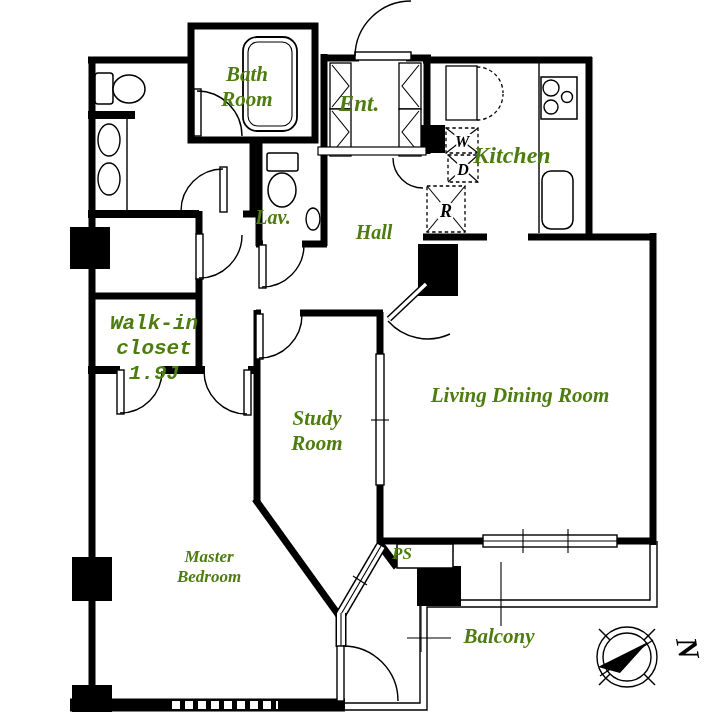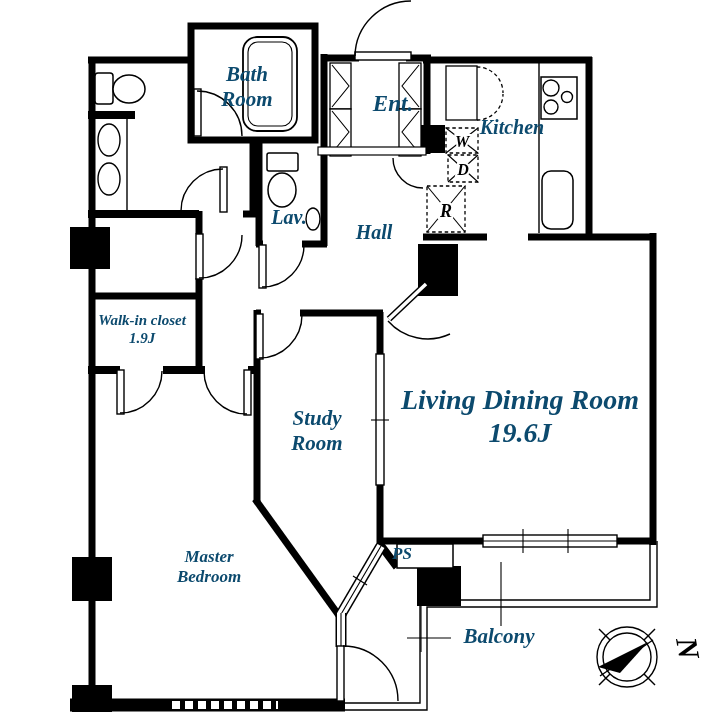--- a/index.html
+++ b/index.html
@@ -1,20 +1,20 @@
 <!DOCTYPE html>
 <html><head>
 <meta charset="utf-8">
 <style>
   html,body{margin:0;padding:0;background:#fff;}
   #plan{position:relative;width:720px;height:720px;background:#ffffff;overflow:hidden;
         font-family:"Liberation Serif","DejaVu Serif",serif;}
   #plan svg{position:absolute;left:0;top:0;}
   .lbl{position:absolute;text-align:center;font-weight:bold;font-style:italic;
-       color:#0c4a6e;line-height:1.18;}
+       color:#4d7c0f;line-height:1.18;}
   .lbl .blk{display:block;}
   .w7{stroke:#000;stroke-width:7;fill:none;}
   .w8{stroke:#000;stroke-width:8;fill:none;}
   .w13{stroke:#000;stroke-width:13;fill:none;}
   .thin{stroke:#000;stroke-width:1.4;fill:none;}
   .thin2{stroke:#000;stroke-width:1.1;fill:none;}
   .dash{stroke:#000;stroke-width:1.3;fill:none;stroke-dasharray:3.5,2.8;}
   .whitefill{fill:#fff;}
   .blackfill{fill:#000;stroke:none;}
   .halo{fill:#000;stroke:#fff;stroke-width:4;paint-order:stroke;
@@ -241,42 +241,41 @@
   </g>
 
   <text class="halo" x="462" y="147" font-size="16">W</text>
   <text class="halo" x="463" y="175" font-size="16">D</text>
   <text class="halo" x="446" y="217" font-size="18">R</text>
 </svg>
 
 <div class="lbl" style="left:200px;top:62px;width:94px;font-size:21px;">
   <span>Bath Room</span>
 </div>
-<div class="lbl" style="left:358px;top:90px;width:70px;font-size:23px;">
+<div class="lbl" style="left:324px;top:90px;width:70px;font-size:23px;">
   <span>Ent.</span>
 </div>
-<div class="lbl" style="left:460px;top:116px;width:104px;font-size:20px;">
+<div class="lbl" style="left:460px;top:141px;width:104px;font-size:24px;">
   <span class="blk">Kitchen</span>
 </div>
-<div class="lbl" style="left:84px;top:312px;width:116px;font-size:15px;">
+<div class="lbl" style="left:96px;top:312px;width:116px;font-size:21px;font-family:Liberation Mono, monospace;">
   <span>Walk-in closet</span>
   <span>1.9J</span>
 </div>
-<div class="lbl" style="left:260px;top:206px;width:58px;font-size:20px;">
+<div class="lbl" style="left:244px;top:206px;width:58px;font-size:20px;">
   <span>Lav.</span>
 </div>
 <div class="lbl" style="left:340px;top:221px;width:68px;font-size:20px;">
   <span>Hall</span>
 </div>
 <div class="lbl" style="left:270px;top:406px;width:94px;font-size:21px;">
   <span>Study Room</span>
 </div>
-<div class="lbl" style="left:398px;top:383px;width:244px;font-size:28px;font-style:italic;">
+<div class="lbl" style="left:398px;top:383px;width:244px;font-size:21px;font-style:italic;">
   <span class="blk">Living Dining Room</span>
-  <span class="blk">19.6J</span>
 </div>
 <div class="lbl" style="left:152px;top:547px;width:114px;font-size:17px;">
   <span>Master Bedroom</span>
 </div>
 <div class="lbl" style="left:380px;top:544px;width:44px;font-size:17px;">
   <span>PS</span>
 </div>
 <div class="lbl" style="left:451px;top:624px;width:96px;font-size:21px;">
   <span>Balcony</span>
 </div>

